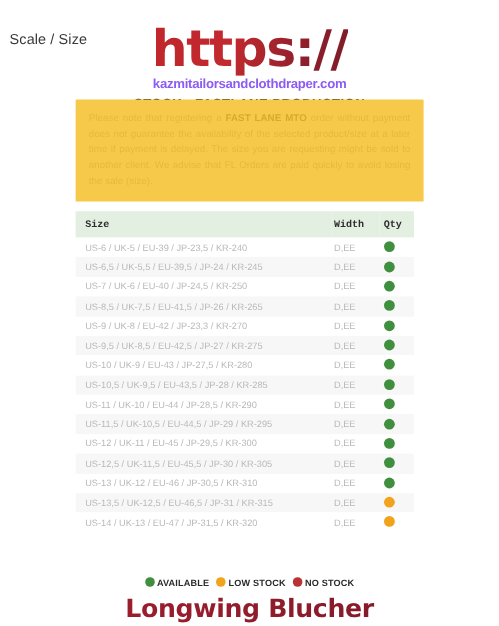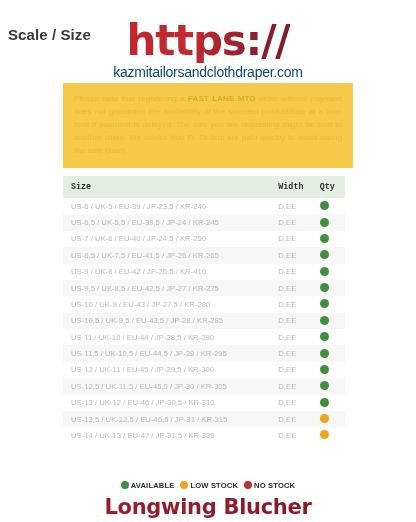--- a/index.html
+++ b/index.html
@@ -14,22 +14,22 @@
     color: #333333;
     overflow: hidden;
     position: relative;
   }
 
   
   #scale-size-label {
     position: absolute;
     left: 8px;
     top: 26px;
-    font-size: 15px;
-    font-weight: bold;
+    font-size: 12px;
+    font-weight: normal;
     color: #3a3a3a;
     letter-spacing: 0.1px;
   }
 
   #brand-block {
     position: absolute;
     left: 0;
     right: 0;
     top: 20px;
     text-align: center;
@@ -41,23 +41,23 @@
     letter-spacing: -1.2px;
     background: linear-gradient(100deg, #c0262b 0%, #c22a2f 40%, #8e1f2c 78%, #7d1b28 100%);
     -webkit-background-clip: text;
     background-clip: text;
     color: transparent;
     -webkit-text-fill-color: transparent;
     display: inline-block;
     font-family: "DejaVu Sans", sans-serif;
   }
   #domain-name {
-    font-size: 14px;
-    font-weight: normal;
-    color: #0c4a6e;
+    font-size: 11px;
+    font-weight: bold;
+    color: #8b5cf6;
     margin-top: 1px;
     letter-spacing: -0.25px;
   }
   #stock-line {
     font-size: 11px;
     font-weight: bold;
     color: #1b1b1b;
     letter-spacing: 0.35px;
     margin-top: 5px;
   }
@@ -212,21 +212,21 @@
         <td class="col-size">US-7 / UK-6 / EU-40 / JP-24,5 / KR-250</td>
         <td class="col-width">D,EE</td>
         <td class="col-qty"><span class="dot dot-available"></span></td>
       </tr>
       <tr>
         <td class="col-size">US-8,5 / UK-7,5 / EU-41,5 / JP-26 / KR-265</td>
         <td class="col-width">D,EE</td>
         <td class="col-qty"><span class="dot dot-available"></span></td>
       </tr>
       <tr>
-        <td class="col-size">US-9 / UK-8 / EU-42 / JP-26,5 / KR-410</td>
+        <td class="col-size">US-9 / UK-8 / EU-42 / JP-23,3 / KR-270</td>
         <td class="col-width">D,EE</td>
         <td class="col-qty"><span class="dot dot-available"></span></td>
       </tr>
       <tr>
         <td class="col-size">US-9,5 / UK-8,5 / EU-42,5 / JP-27 / KR-275</td>
         <td class="col-width">D,EE</td>
         <td class="col-qty"><span class="dot dot-available"></span></td>
       </tr>
       <tr>
         <td class="col-size">US-10 / UK-9 / EU-43 / JP-27,5 / KR-280</td>

